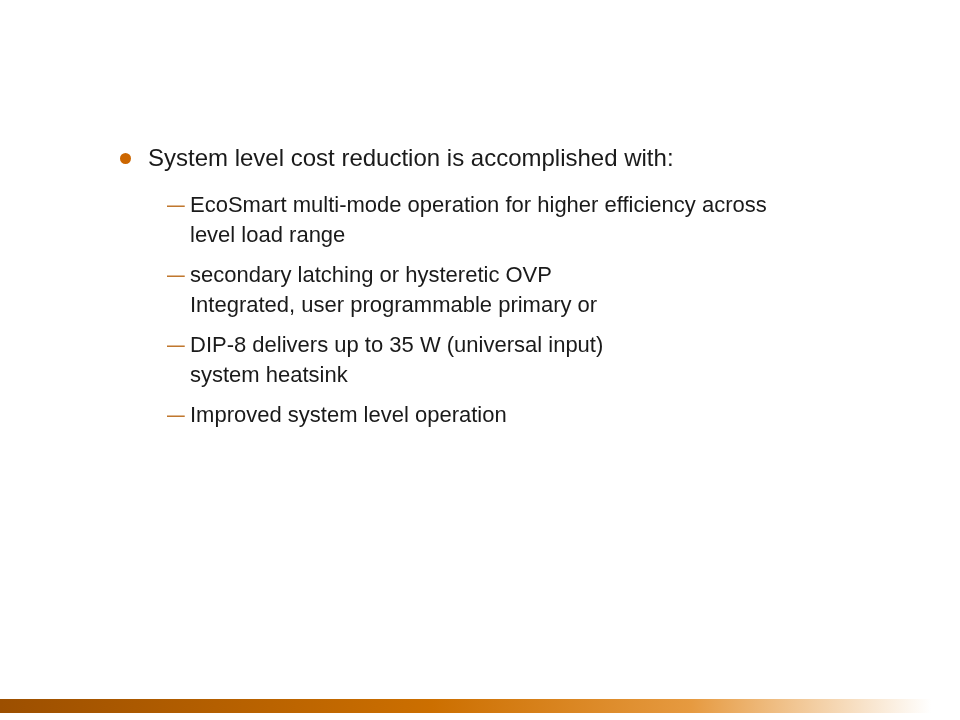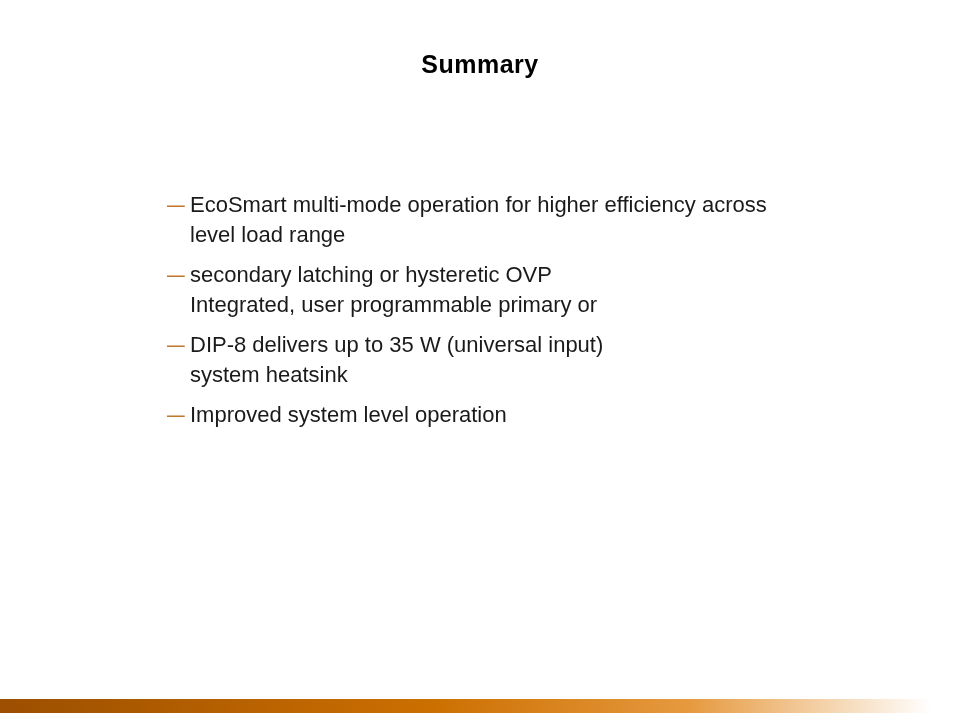--- a/index.html
+++ b/index.html
@@ -86,22 +86,25 @@
       var(--bar-mid, #CC6F00) 45%,
       var(--bar-mid2, #E69A40) 72%,
       var(--bar-end, #FFFFFF) 97%);
   }
 </style>
 </head>
 <body>
 
 <div class="slide">
 
-  <div class="slide-title">Summary</div>
 
+  <div class="main-bullet-row">
+    <span class="bullet-dot"></span>
+    <span class="main-bullet-text">System level cost reduction is accomplished with:</span>
+  </div>
 
   <div class="sub-list">
 
     <div class="sub-item">
       <span class="dash">–</span>
       <div class="sub-text">
         <div>EcoSmart multi-mode operation for higher efficiency across</div>
         <div>level load range</div>
       </div>
     </div>

